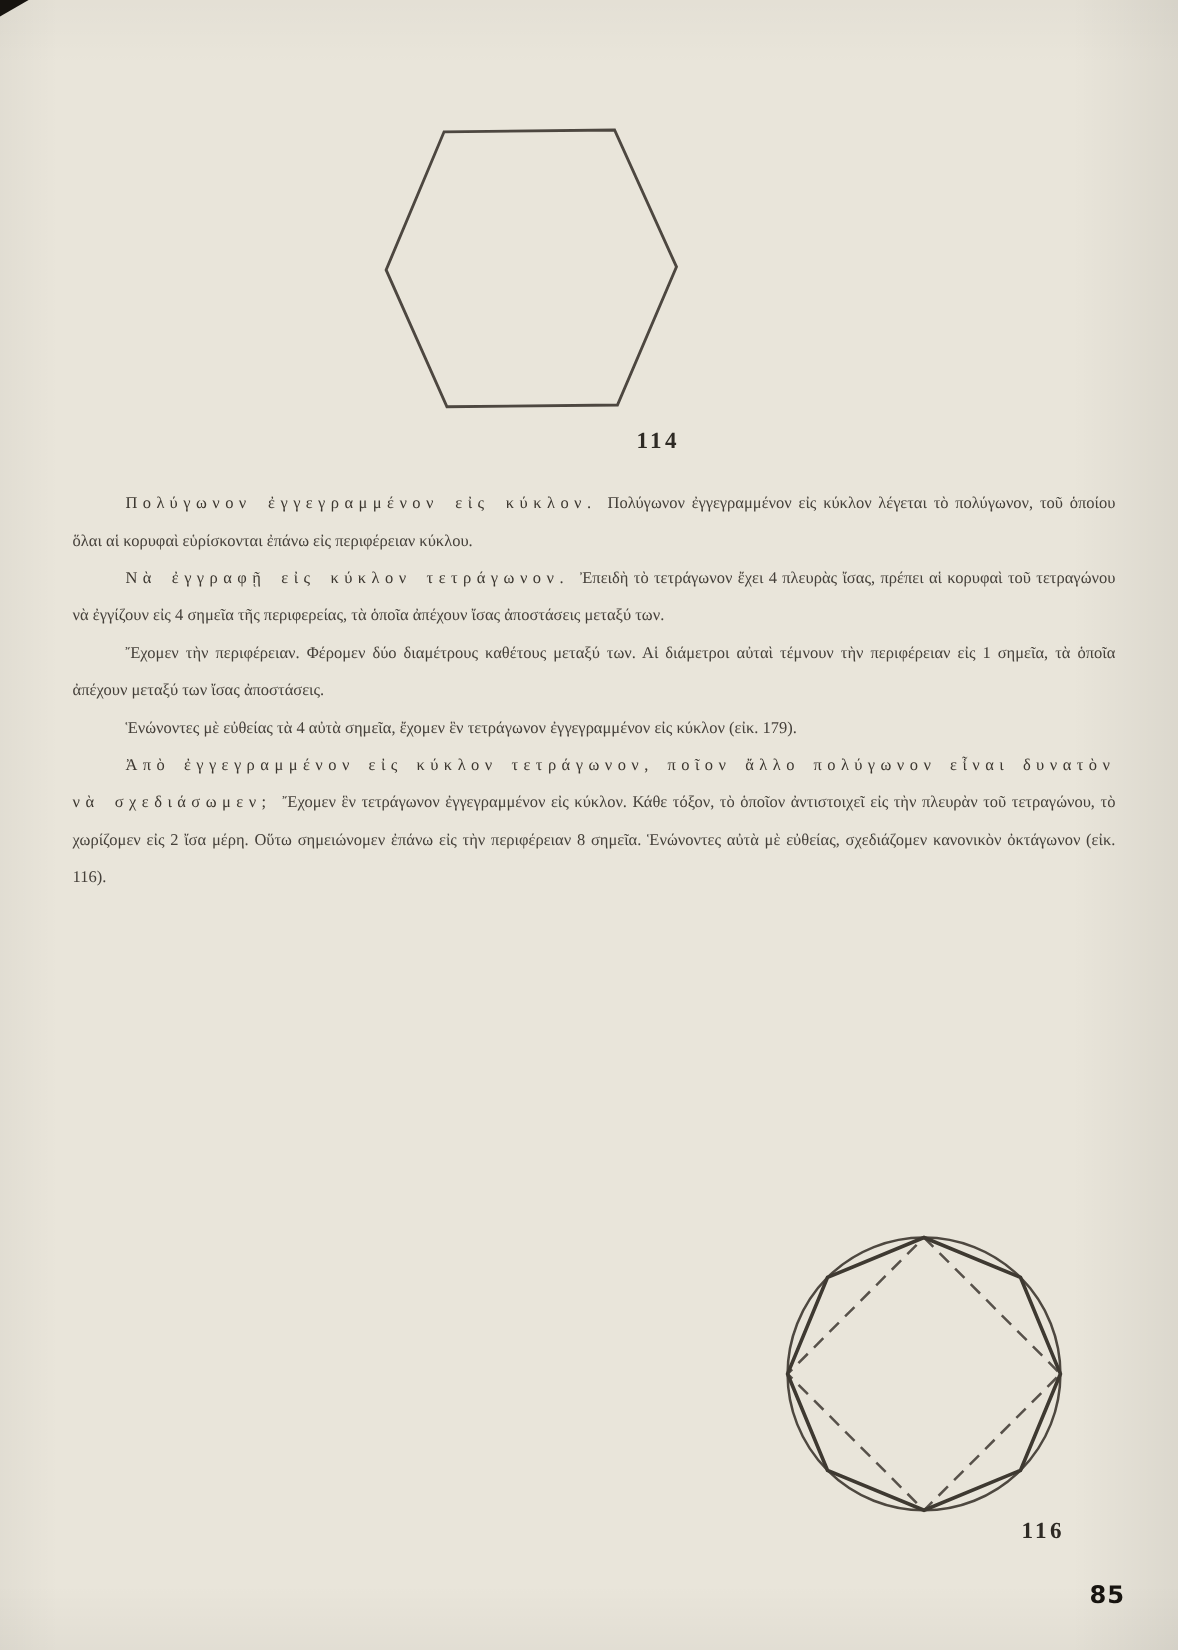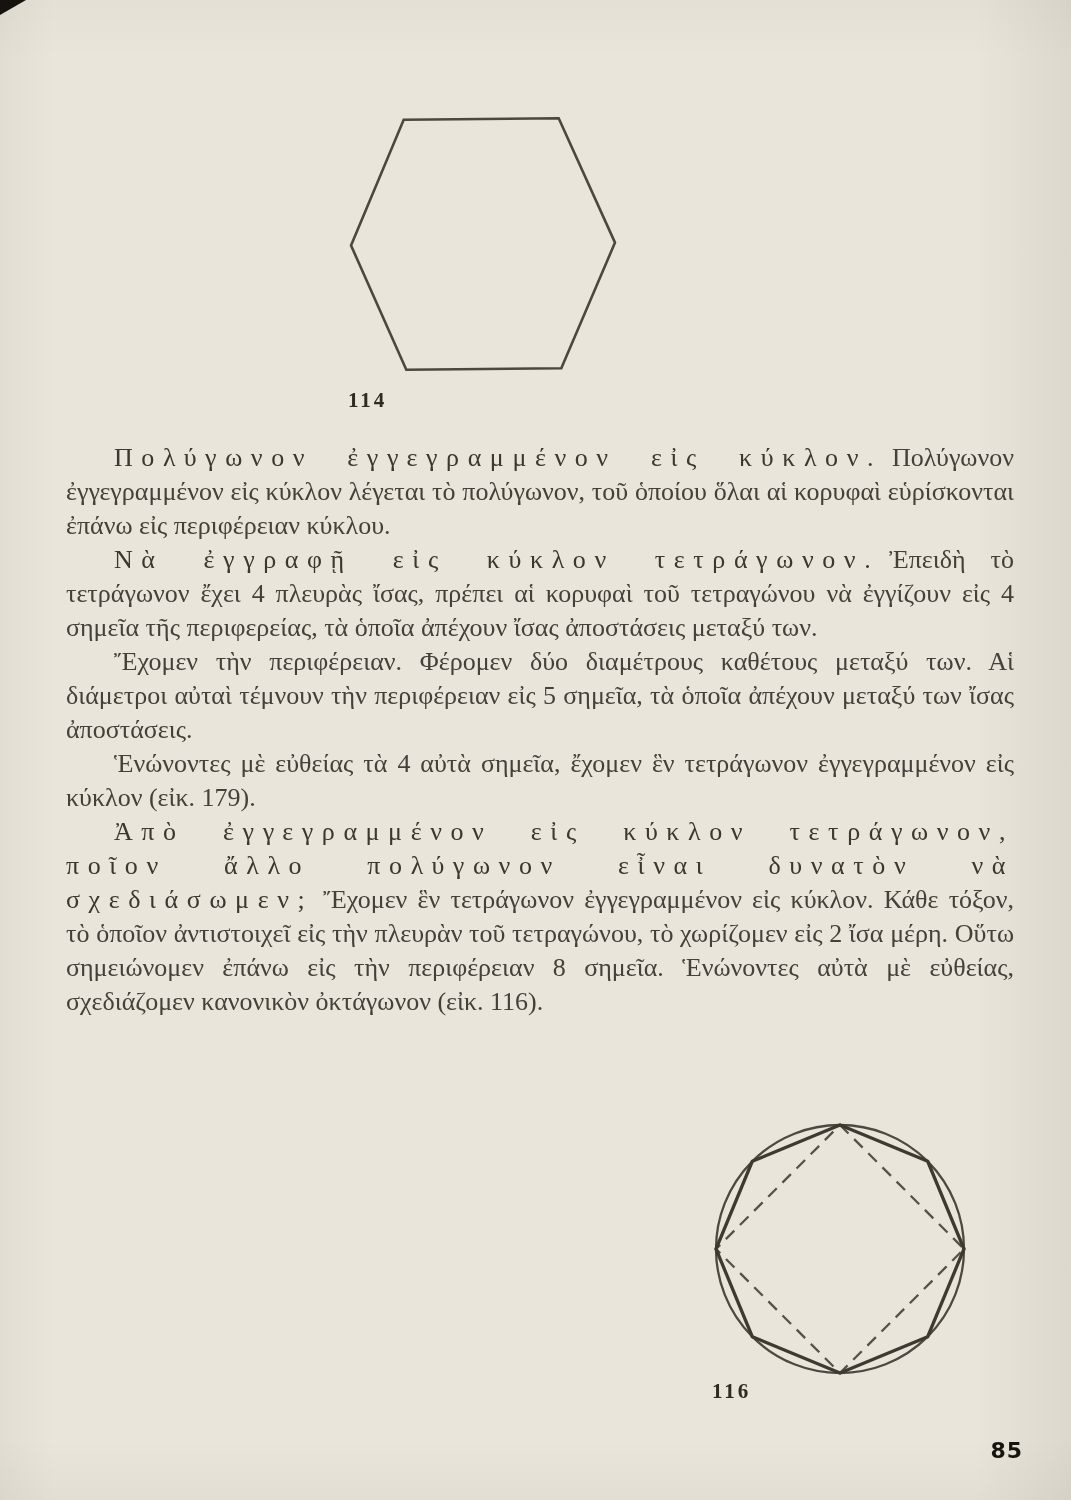--- a/index.html
+++ b/index.html
@@ -17,41 +17,41 @@
       #e9e5da;
     overflow:hidden;
     color:#423d36;
   }
   .corner-mark {
     position:absolute; top:0; left:0;
     width:0; height:0;
     border-top:15px solid #16130f;
     border-right:26px solid transparent;
   }
-  .fig { position:absolute; text-align:left; }
+  .fig { position:absolute; text-align:right; }
   .fig svg { display:block; margin:0 auto; }
   .fig-114 { left:348px; top:116px; width:270px; }
   .fig-114 svg { transform:rotate(-0.6deg); }
   .fig-115 { left:42px;  top:1172px; width:252px; }
   .fig-116 { left:712px; top:1121px; width:256px; }
   .fig-label {
     font-family:"Liberation Serif","DejaVu Serif",serif;
     font-weight:bold;
     font-size:21px;
     letter-spacing:3px;
     color:#2e2a24;
     margin-top:16px;
   }
   .fig-115 .fig-label { margin-top:8px; }
   .fig-116 .fig-label { margin-top:2px; }
   .text-block {
     position:absolute;
     top:441px; left:66px;
     width:948px;
-    font-size:26px;
+    font-size:15px;
     line-height:34px;
     text-align:justify;
   }
   .text-block p { text-indent:48px; }
   .lead {
     letter-spacing:0.33em;
     word-spacing:0.25em;
     color:#3c3730;
   }
   .lead:not(:empty) { margin-right:10px; }
@@ -81,21 +81,21 @@
   </figure>
 
   <div class="text-block">
     <p>
       <span class="lead">Πολύγωνον ἐγγεγραμμένον εἰς κύκλον.</span><span class="body-text">Πολύγωνον ἐγγεγραμμένον εἰς κύκλον λέγεται τὸ πολύγωνον, τοῦ ὁποίου ὅλαι αἱ κορυφαὶ εὑρίσκονται ἐπάνω εἰς περιφέρειαν κύκλου.</span>
     </p>
     <p>
       <span class="lead">Νὰ ἐγγραφῇ εἰς κύκλον τετράγωνον.</span><span class="body-text">Ἐπειδὴ τὸ τετράγωνον ἔχει 4 πλευρὰς ἴσας, πρέπει αἱ κορυφαὶ τοῦ τετραγώνου νὰ ἐγγίζουν εἰς 4 σημεῖα τῆς περιφερείας, τὰ ὁποῖα ἀπέχουν ἴσας ἀποστάσεις μεταξύ των.</span>
     </p>
     <p>
-      <span class="lead"></span><span class="body-text">Ἔχομεν τὴν περιφέρειαν. Φέρομεν δύο διαμέτρους καθέτους μεταξύ των. Αἱ διάμετροι αὐταὶ τέμνουν τὴν περιφέρειαν εἰς 5 σημεῖα, τὰ ὁποῖα ἀπέχουν μεταξύ των ἴσας ἀποστάσεις.</span>
+      <span class="lead"></span><span class="body-text">Ἔχομεν τὴν περιφέρειαν. Φέρομεν δύο διαμέτρους καθέτους μεταξύ των. Αἱ διάμετροι αὐταὶ τέμνουν τὴν περιφέρειαν εἰς 1 σημεῖα, τὰ ὁποῖα ἀπέχουν μεταξύ των ἴσας ἀποστάσεις.</span>
     </p>
     <p>
       <span class="lead"></span><span class="body-text">Ἑνώνοντες μὲ εὐθείας τὰ 4 αὐτὰ σημεῖα, ἔχομεν ἓν τετράγωνον ἐγγεγραμμένον εἰς κύκλον (εἰκ. 179).</span>
     </p>
     <p>
       <span class="lead">Ἀπὸ ἐγγεγραμμένον εἰς κύκλον τετράγωνον, ποῖον ἄλλο πολύγωνον εἶναι δυνατὸν νὰ σχεδιάσωμεν;</span><span class="body-text">Ἔχομεν ἓν τετράγωνον ἐγγεγραμμένον εἰς κύκλον. Κάθε τόξον, τὸ ὁποῖον ἀντιστοιχεῖ εἰς τὴν πλευρὰν τοῦ τετραγώνου, τὸ χωρίζομεν εἰς 2 ἴσα μέρη. Οὕτω σημειώνομεν ἐπάνω εἰς τὴν περιφέρειαν 8 σημεῖα. Ἑνώνοντες αὐτὰ μὲ εὐθείας, σχεδιάζομεν κανονικὸν ὀκτάγωνον (εἰκ. 116).</span>
     </p>
   </div>
 
 

